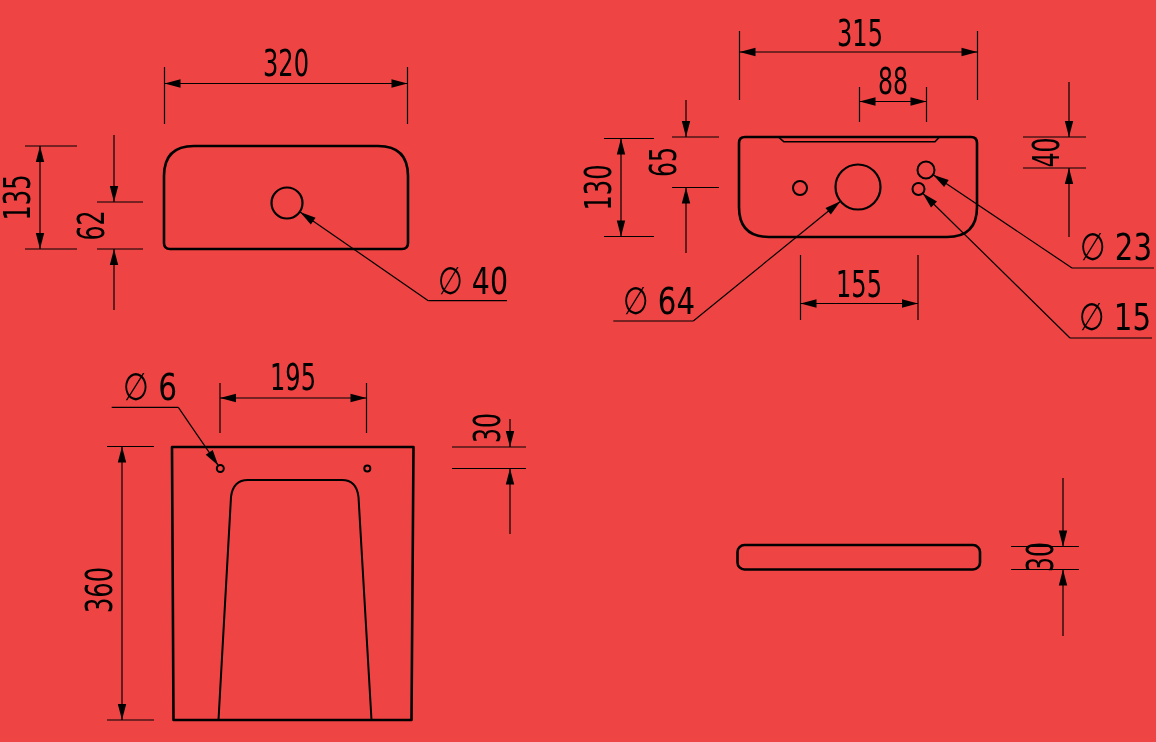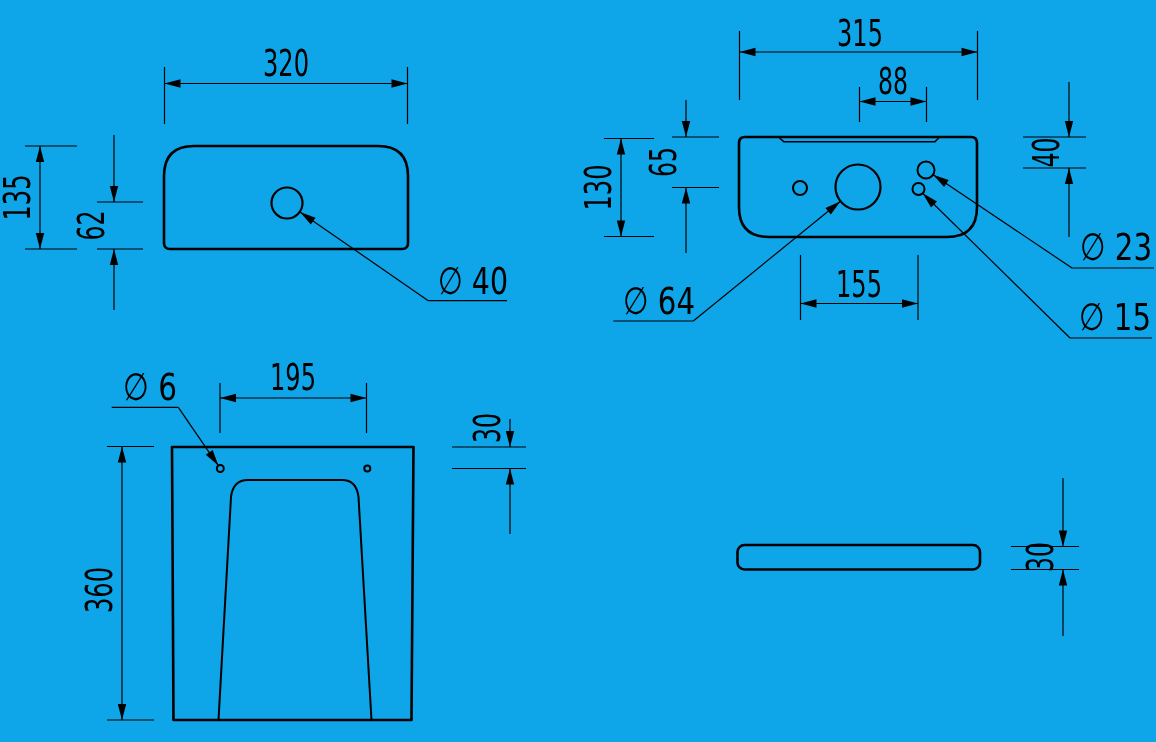--- a/index.html
+++ b/index.html
@@ -1,16 +1,16 @@
 <!DOCTYPE html>
 <html><head>
 <meta charset="utf-8">
 <style>
   html,body{margin:0;padding:0;background:#ffffff;}
-  .canvas-wrap{width:1156px;height:742px;background:#0ea5e9;position:relative;overflow:hidden;}
+  .canvas-wrap{width:1156px;height:742px;background:#ef4444;position:relative;overflow:hidden;}
   svg{display:block;}
   .outline{fill:none;stroke:#000;stroke-width:2.6;stroke-linejoin:round;}
   .inner-line{fill:none;stroke:#000;stroke-width:2;stroke-linejoin:round;}
   .lip{fill:none;stroke:#000;stroke-width:1.6;stroke-linejoin:round;}
   .hole{fill:none;stroke:#000;stroke-width:2;}
   .hole-lg{fill:none;stroke:#000;stroke-width:2.2;}
   .dimline{stroke:#000;stroke-width:1.2;fill:none;}
   .arrow{fill:#000;stroke:none;}
   .dim-text{font-family:"DejaVu Sans","Liberation Sans",sans-serif;font-size:38px;fill:#000;}
 </style>

